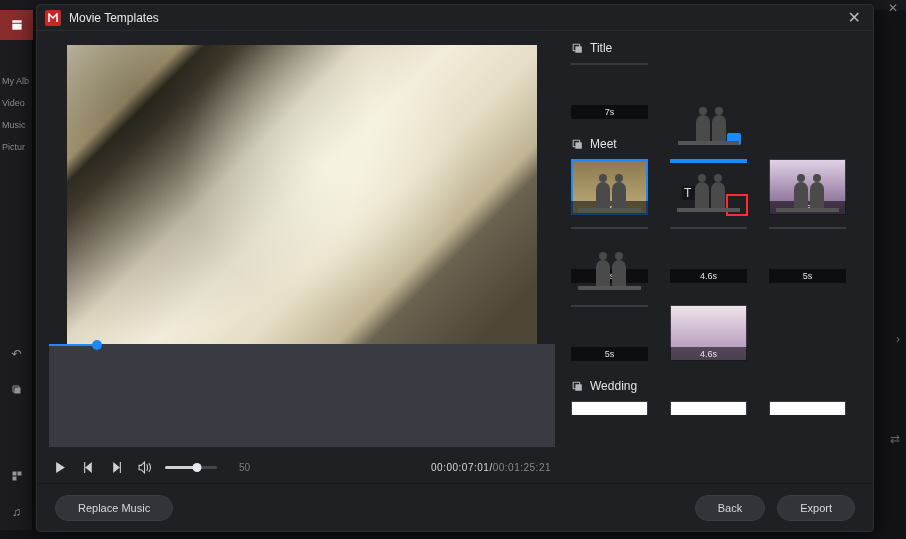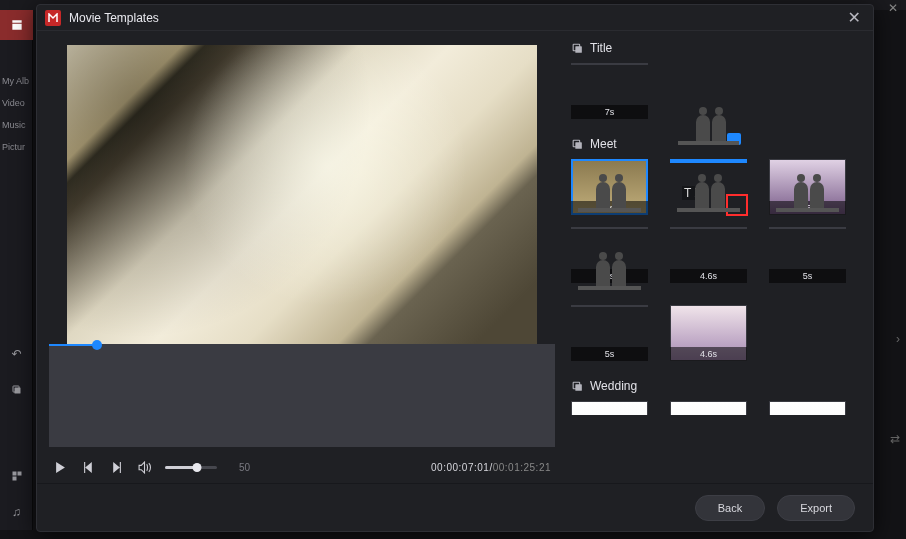--- a/index.html
+++ b/index.html
@@ -261,17 +261,18 @@
             <div class="tpl-img th-wed"></div>
           </div>
           <div class="tpl">
             <div class="tpl-img th-wed"></div>
           </div>
         </div>
       </div>
   </div>
 
   <div class="modal-foot">
+    <div class="btn">Replace Music</div>
     <div class="spacer"></div>
     <div class="btn">Back</div>
     <div class="btn">Export</div>
   </div>
 </div>
 
 </body></html>

